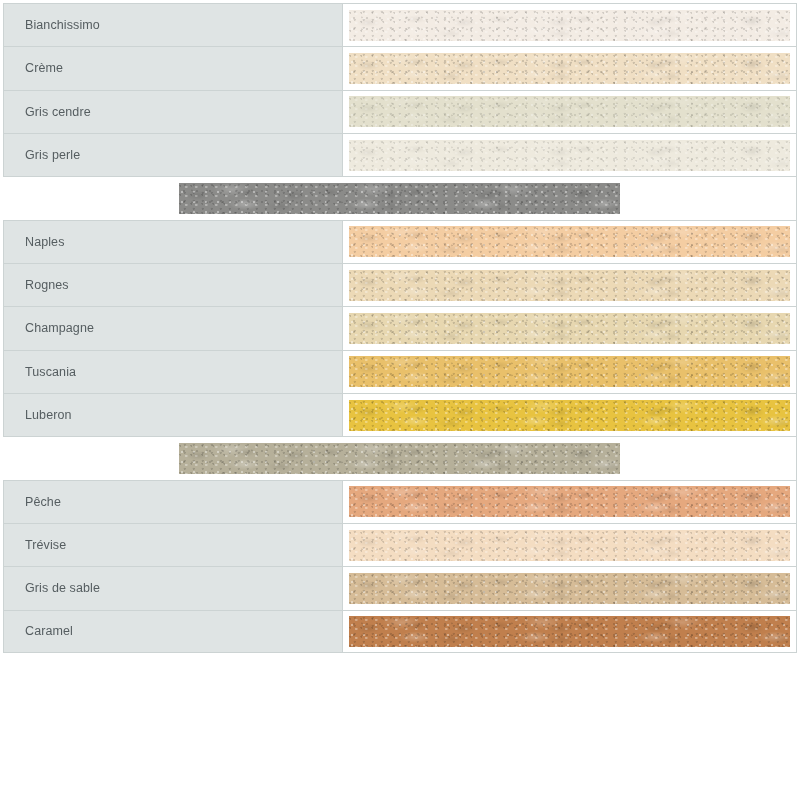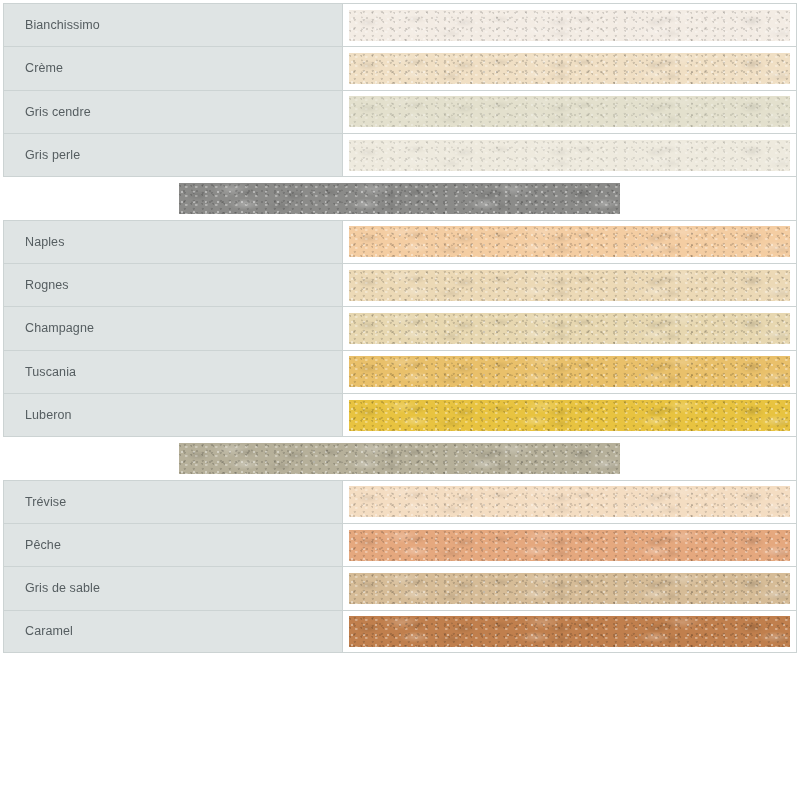--- a/index.html
+++ b/index.html
@@ -192,36 +192,36 @@
         <div class="sample-strip" style="background-color: rgb(232, 195, 64); --grain: 1.15; --mottle: 1;"></div>
       </div>
     </div>
     <div class="swatch-row">
       <div class="sample-cell">
         <div class="sample-strip" style="background-color: rgb(182, 176, 154); --grain: 1.2; --mottle: 1.1;"></div>
       </div>
     </div>
     <div class="swatch-row">
       <div class="label-cell">
+        <span class="label-text">Pêche</span>
+      </div>
+      <div class="sample-cell">
+        <div class="sample-strip" style="background-color: rgb(229, 168, 126); --grain: 1.15; --mottle: 1;"></div>
+      </div>
+    </div>
+    <div class="swatch-row">
+      <div class="label-cell">
         <span class="label-text">Trévise</span>
       </div>
       <div class="sample-cell">
         <div class="sample-strip" style="background-color: rgb(244, 221, 194); --grain: 0.9; --mottle: 0.7;"></div>
       </div>
     </div>
     <div class="swatch-row">
       <div class="label-cell">
-        <span class="label-text">Pêche</span>
-      </div>
-      <div class="sample-cell">
-        <div class="sample-strip" style="background-color: rgb(229, 168, 126); --grain: 1.15; --mottle: 1;"></div>
-      </div>
-    </div>
-    <div class="swatch-row">
-      <div class="label-cell">
         <span class="label-text">Gris de sable</span>
       </div>
       <div class="sample-cell">
         <div class="sample-strip" style="background-color: rgb(214, 188, 151); --grain: 1.2; --mottle: 1.1;"></div>
       </div>
     </div>
     <div class="swatch-row">
       <div class="label-cell">
         <span class="label-text">Caramel</span>
       </div>

